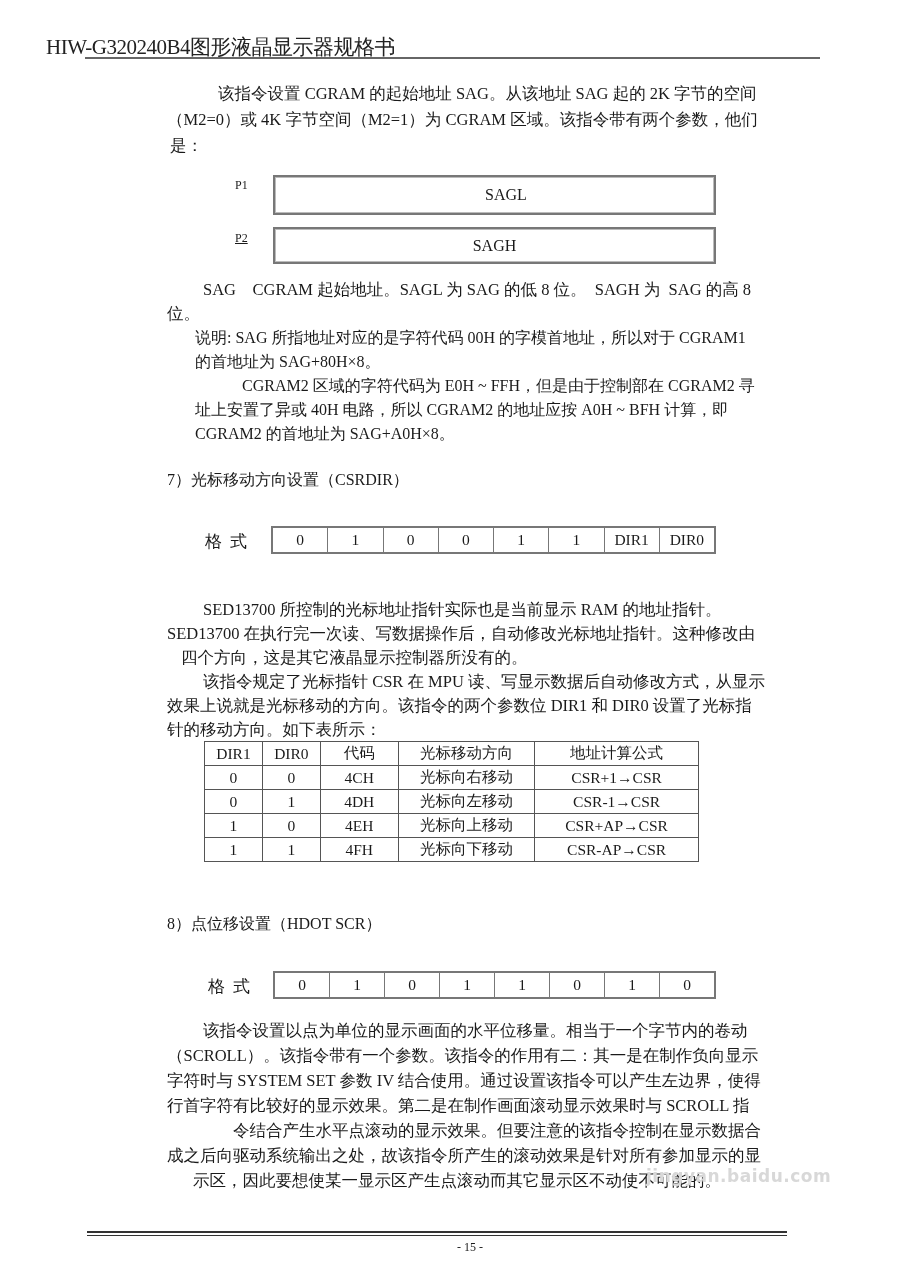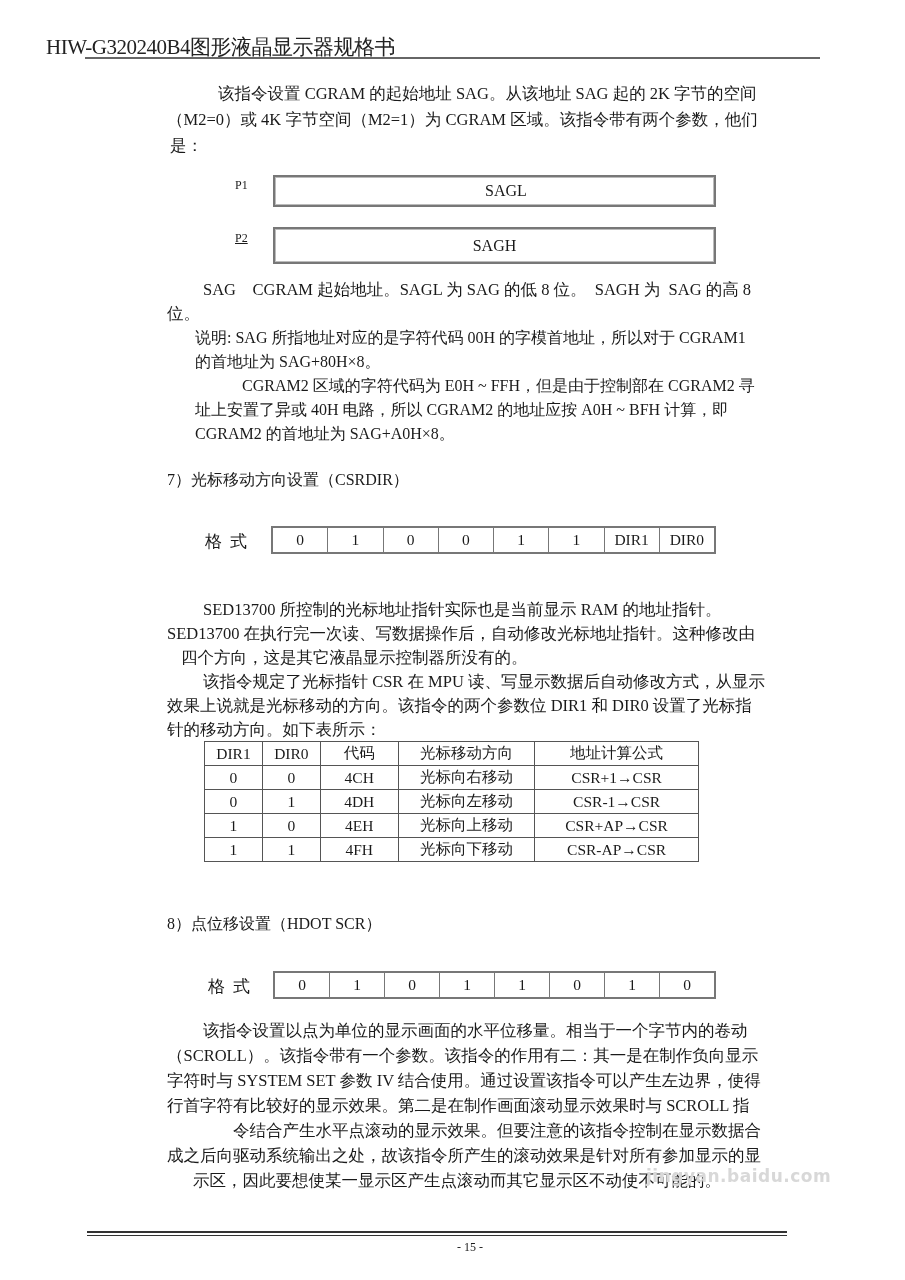--- a/index.html
+++ b/index.html
@@ -109,21 +109,21 @@
 <body>
 
 <div class="abs doc-header">HIW-G320240B4图形液晶显示器规格书</div>
 <div class="abs header-rule"></div>
 
 <div class="abs para" style="left:218px; top:82px;">该指令设置 CGRAM 的起始地址 SAG。从该地址 SAG 起的 2K 字节的空间</div>
 <div class="abs para" style="left:167px; top:108px;">（M2=0）或 4K 字节空间（M2=1）为 CGRAM 区域。该指令带有两个参数，他们</div>
 <div class="abs para" style="left:170px; top:134px;">是：</div>
 
 <div class="abs plabel" style="left:235px; top:178px;">P1</div>
-<div class="abs pbox" style="left:273px; top:175px; width:443px; height:32px;padding-left:23px;">
+<div class="abs pbox" style="left:273px; top:175px; width:443px; height:40px;padding-left:23px;">
   <span>SAGL</span>
 </div>
 <div class="abs plabel" style="left:235px; top:231px;text-decoration:underline;">P2</div>
 <div class="abs pbox" style="left:273px; top:227px; width:443px; height:37px;">
   <span>SAGH</span>
 </div>
 
 <div class="abs para" style="left:203px; top:278px; white-space:pre;">SAG    CGRAM 起始地址。SAGL 为 SAG 的低 8 位。  SAGH 为  SAG 的高 8</div>
 <div class="abs para" style="left:167px; top:302px;">位。</div>
 

